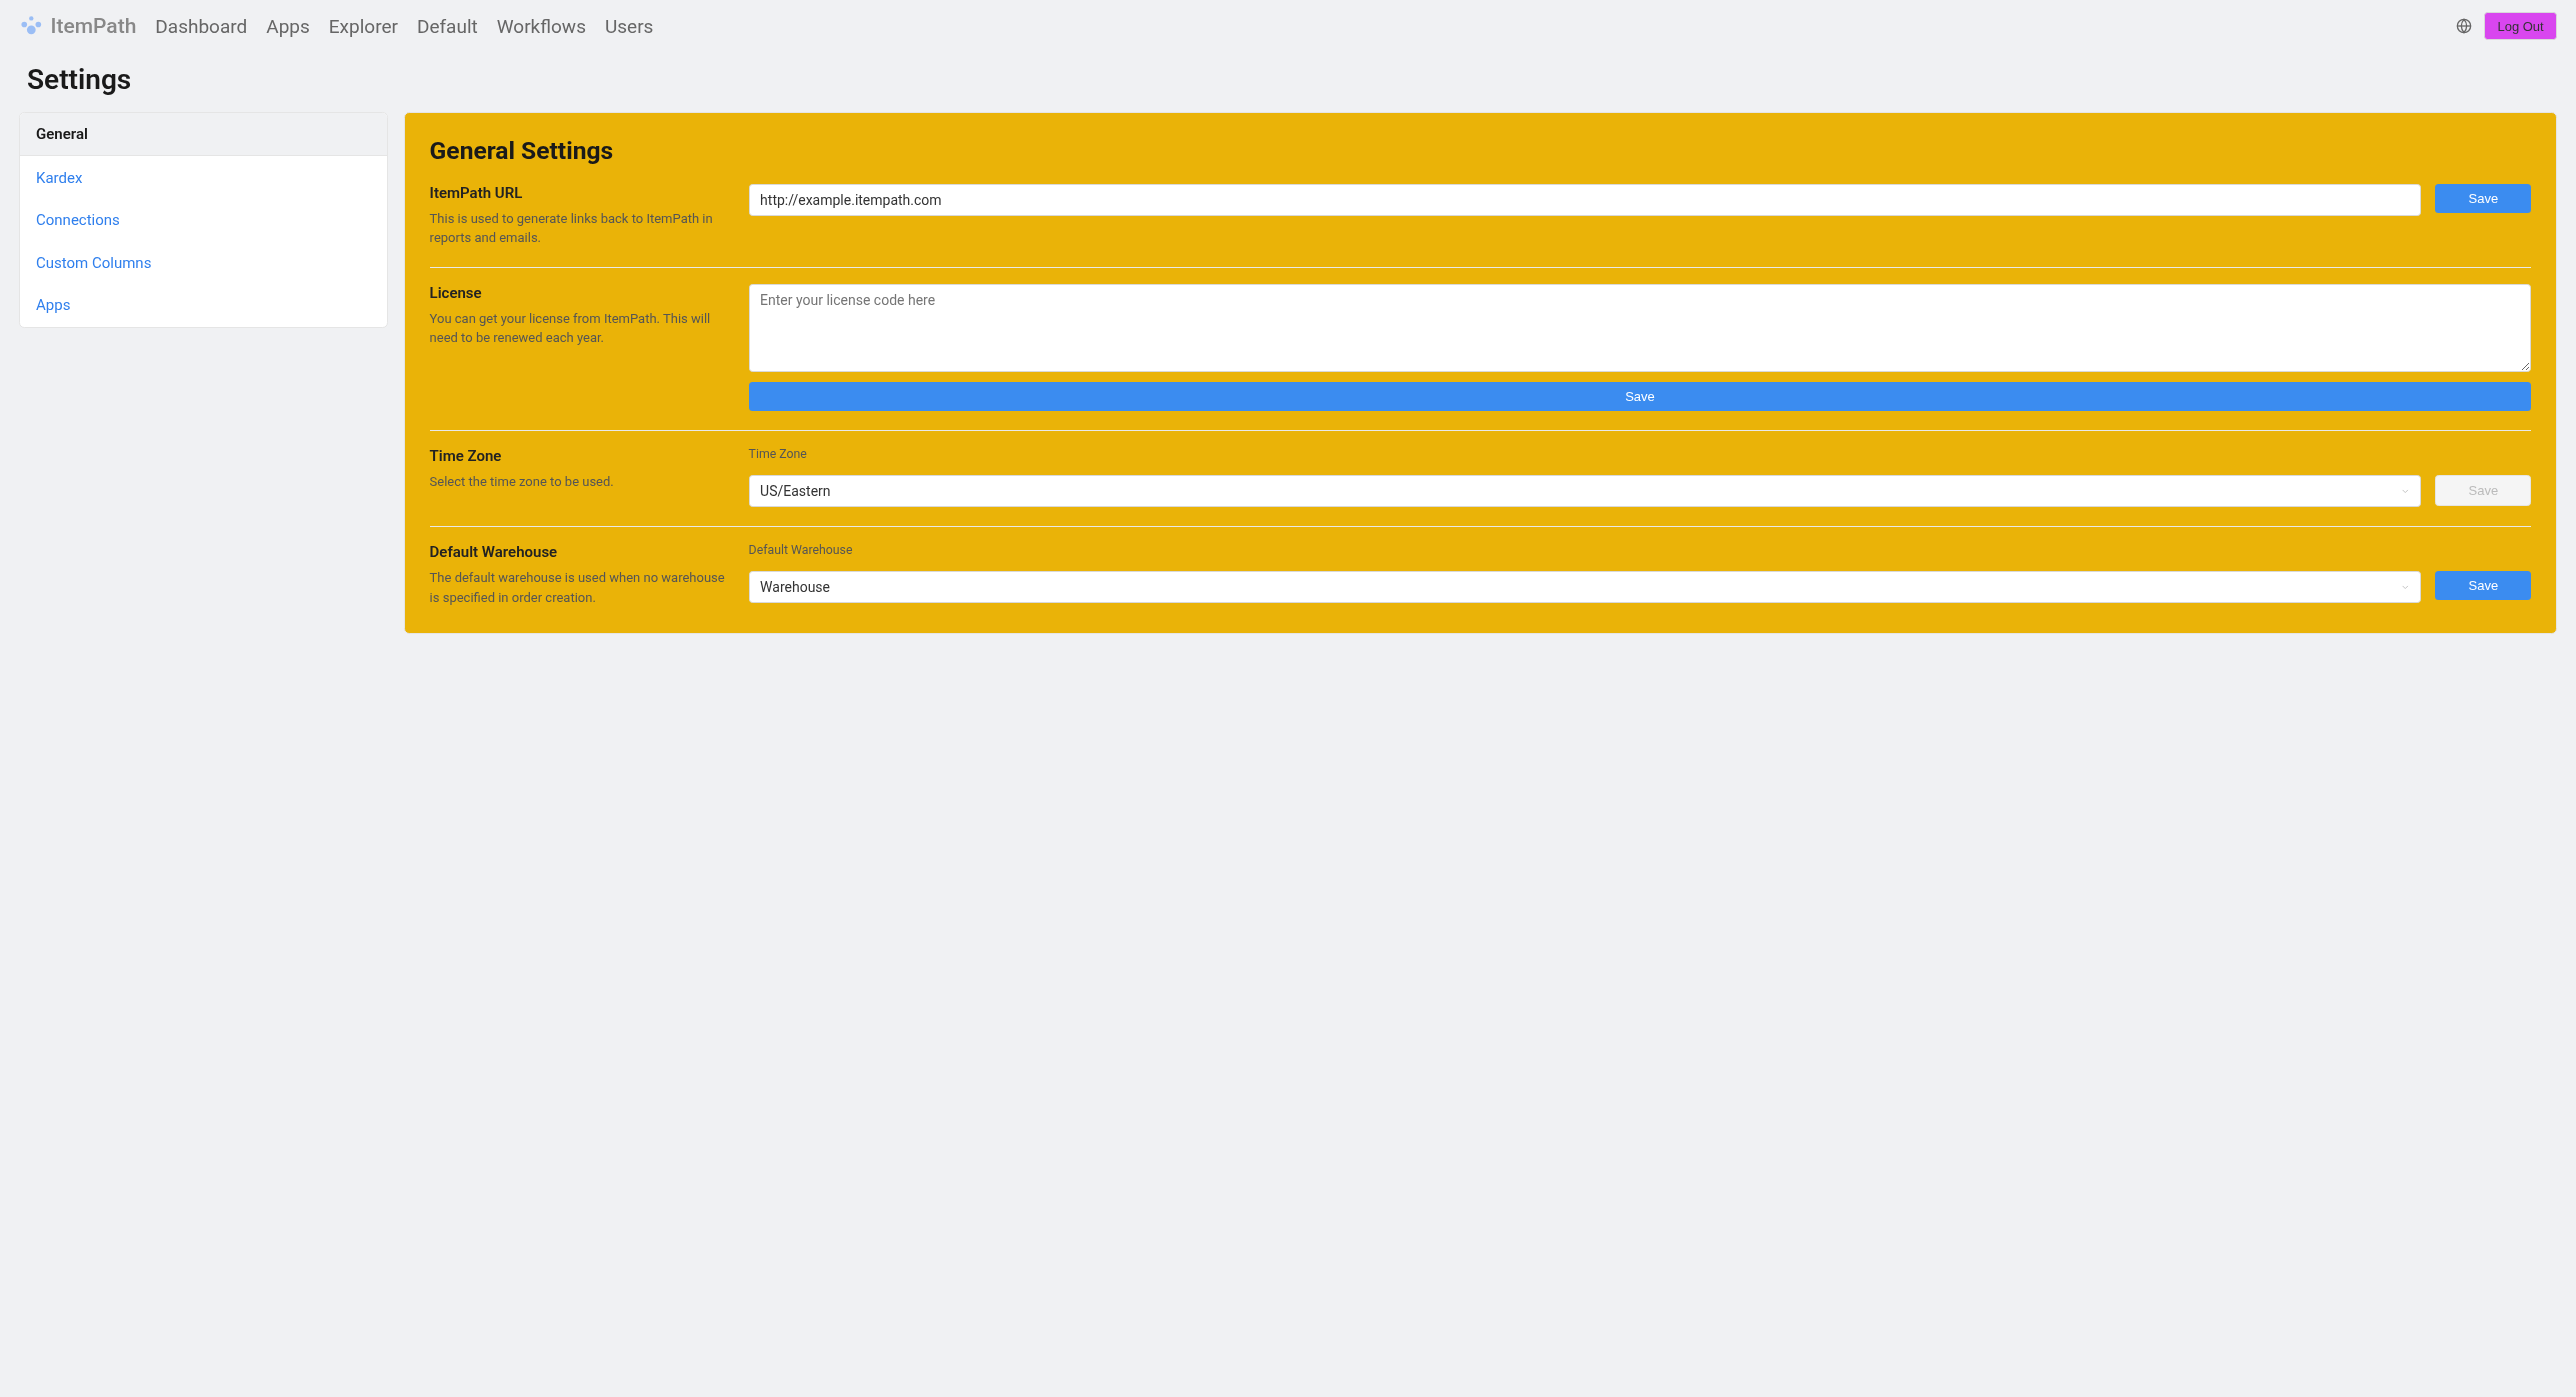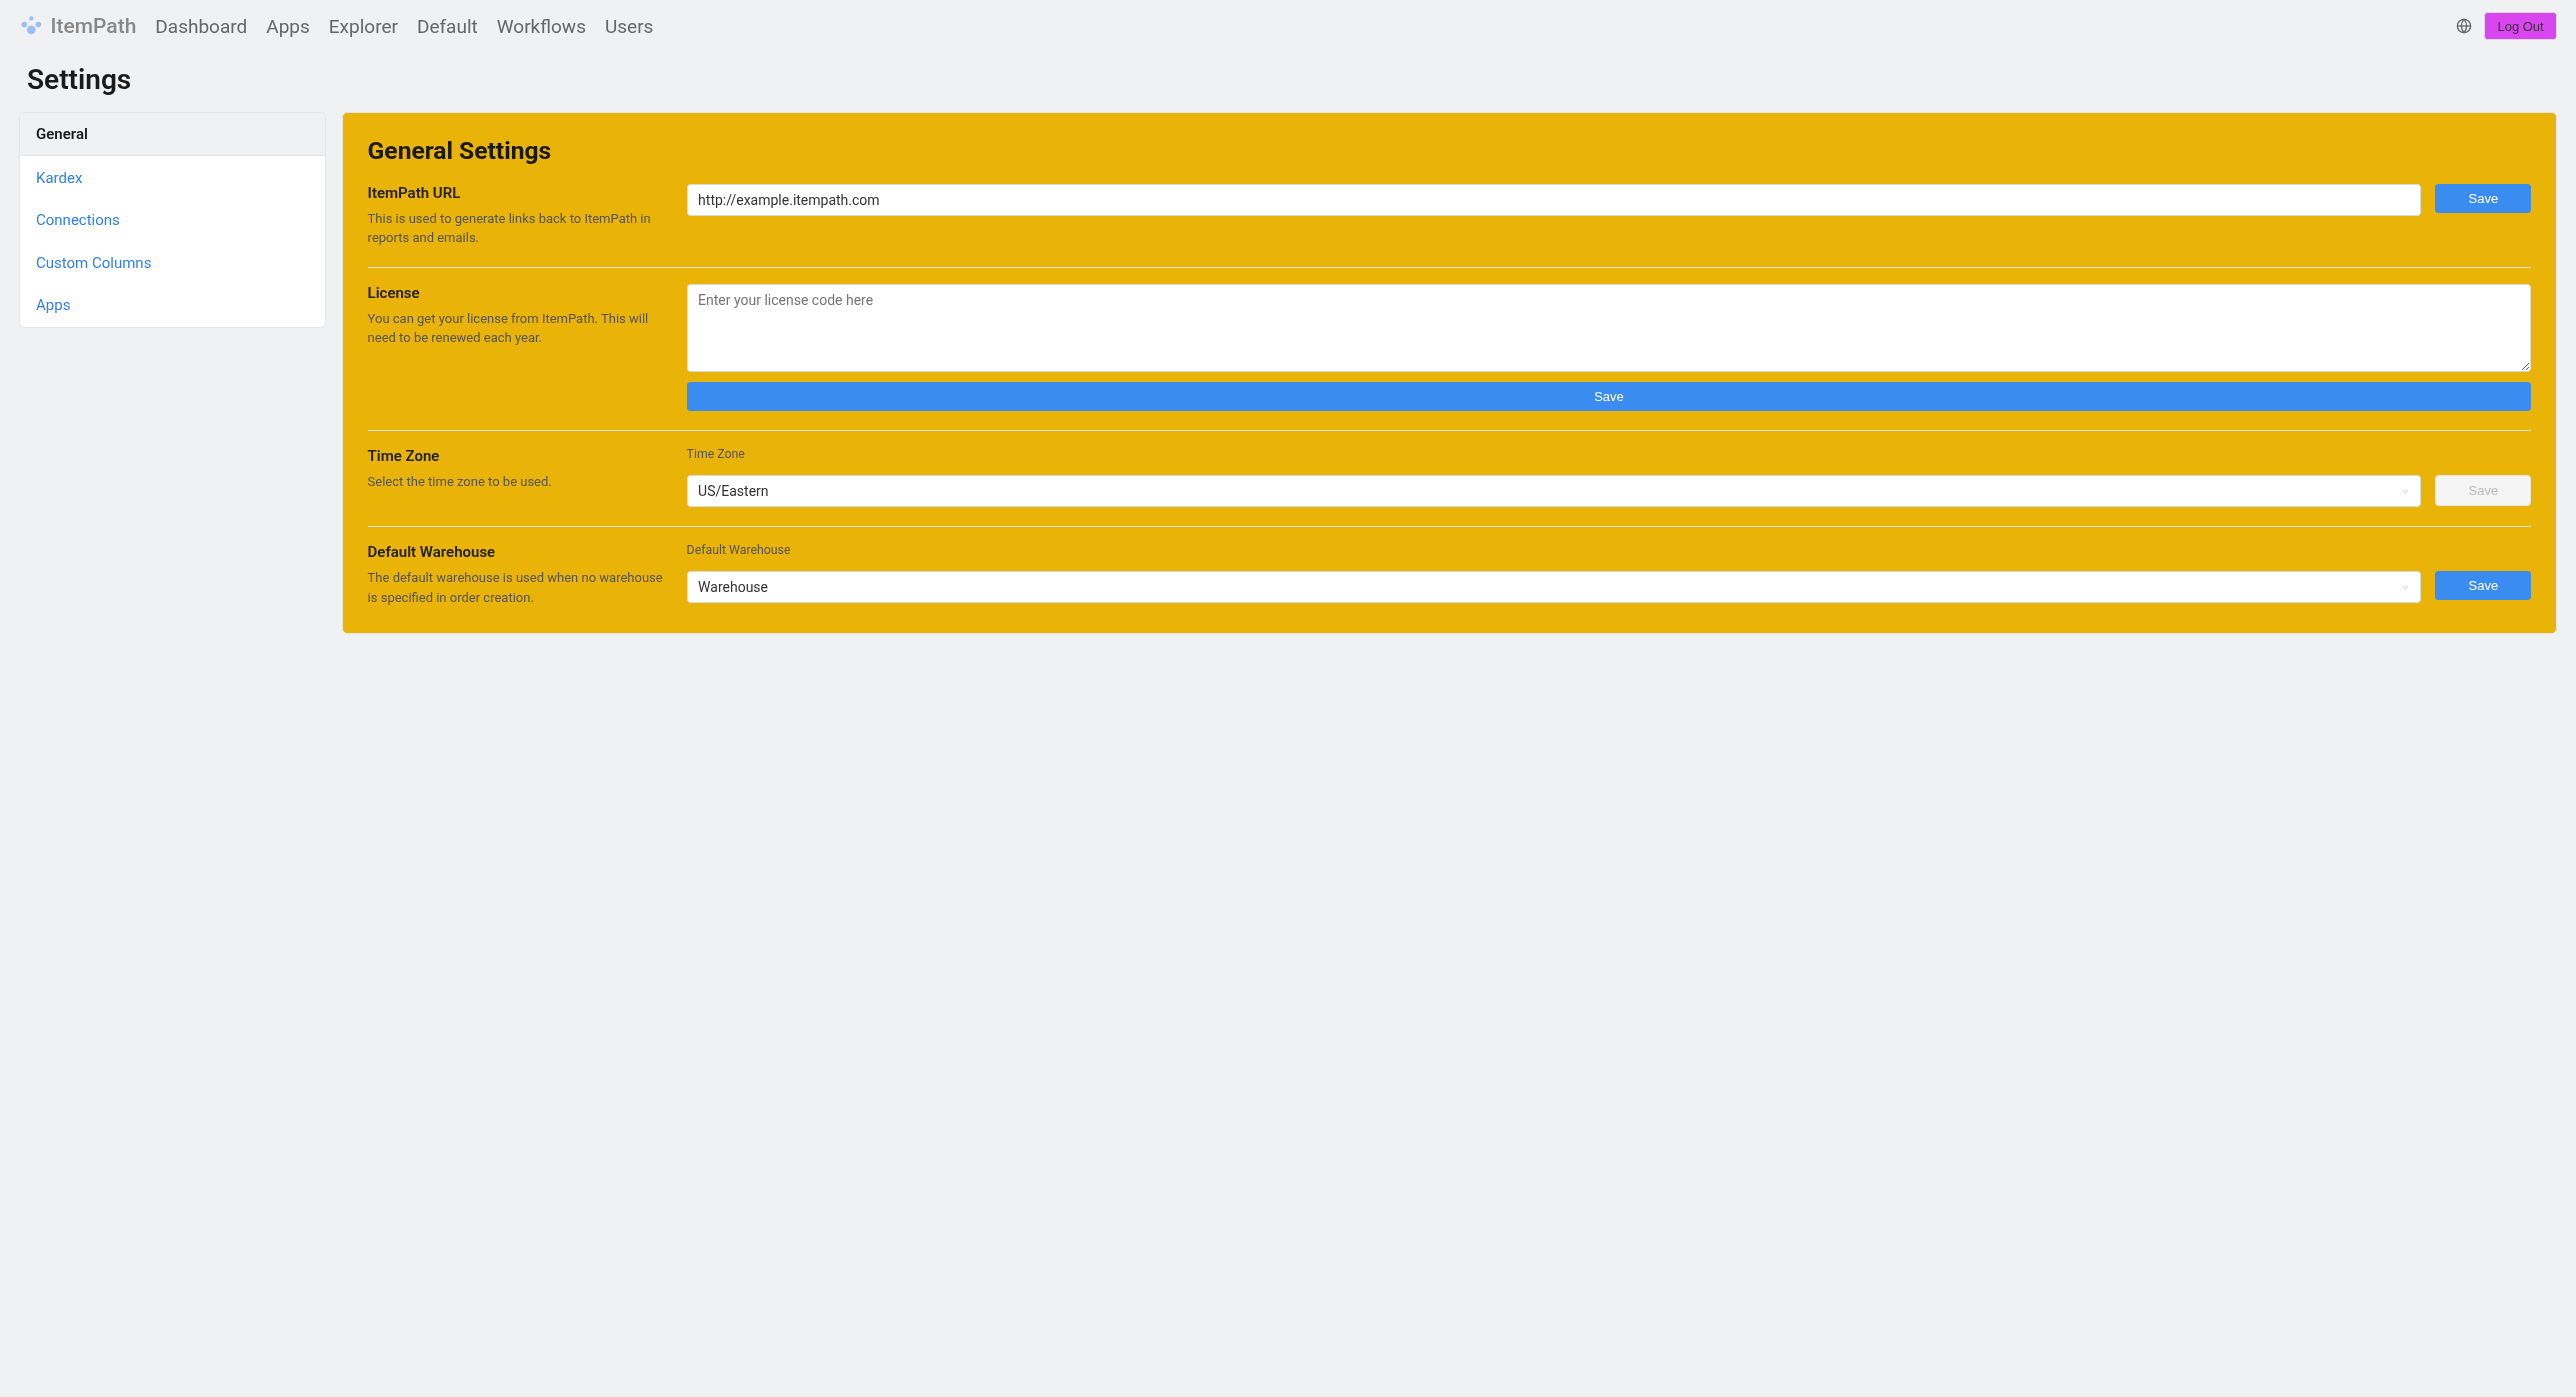--- a/index.html
+++ b/index.html
@@ -73,21 +73,21 @@
       padding: 10.5px 19px 16px 19px;
       color: #1a1a1a;
       margin-left: 8px;
     }
     .layout {
       display: flex;
       gap: 16px;
       padding: 0 19px 19px 19px;
     }
     .sidebar {
-      width: 307px;
+      width: 369px;
       background: #fff;
       border: 0.9px solid #e5e5e5;
       border-radius: 5.3px;
       overflow: hidden;
       align-self: flex-start;
     }
     .sidebar-item {
       padding: 12.3px 16px;
       font-size: 15px;
       cursor: pointer;

